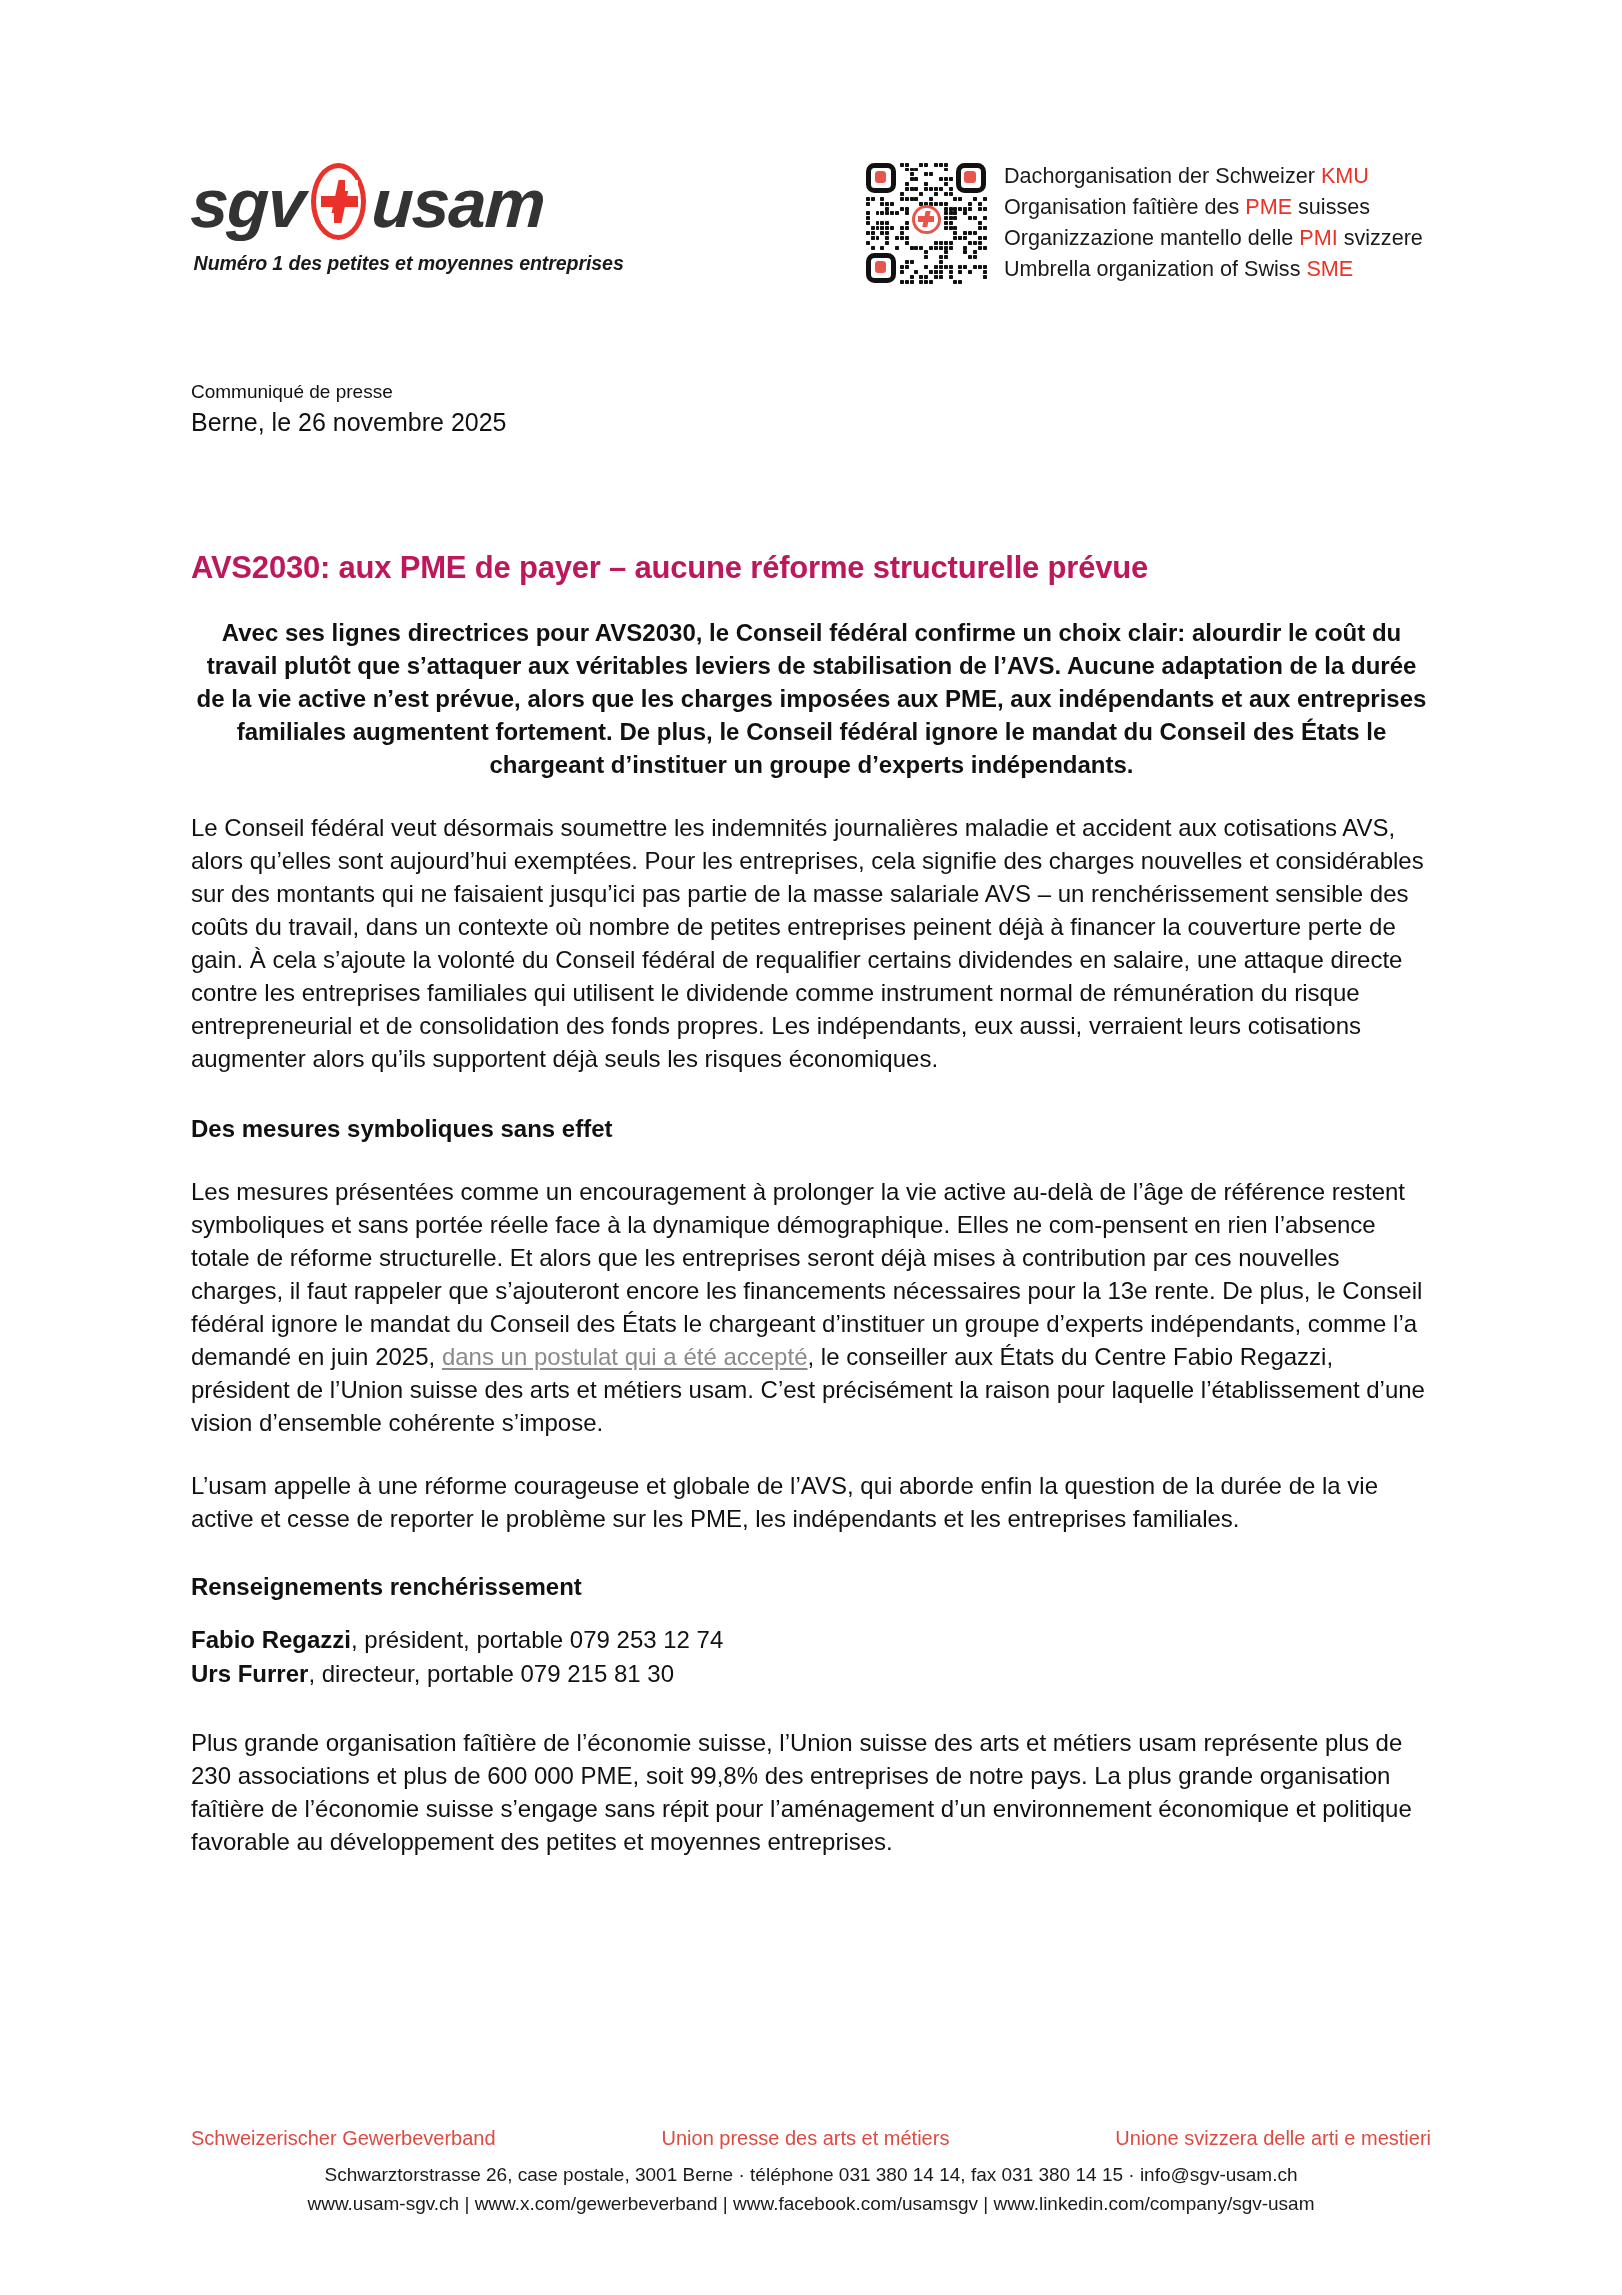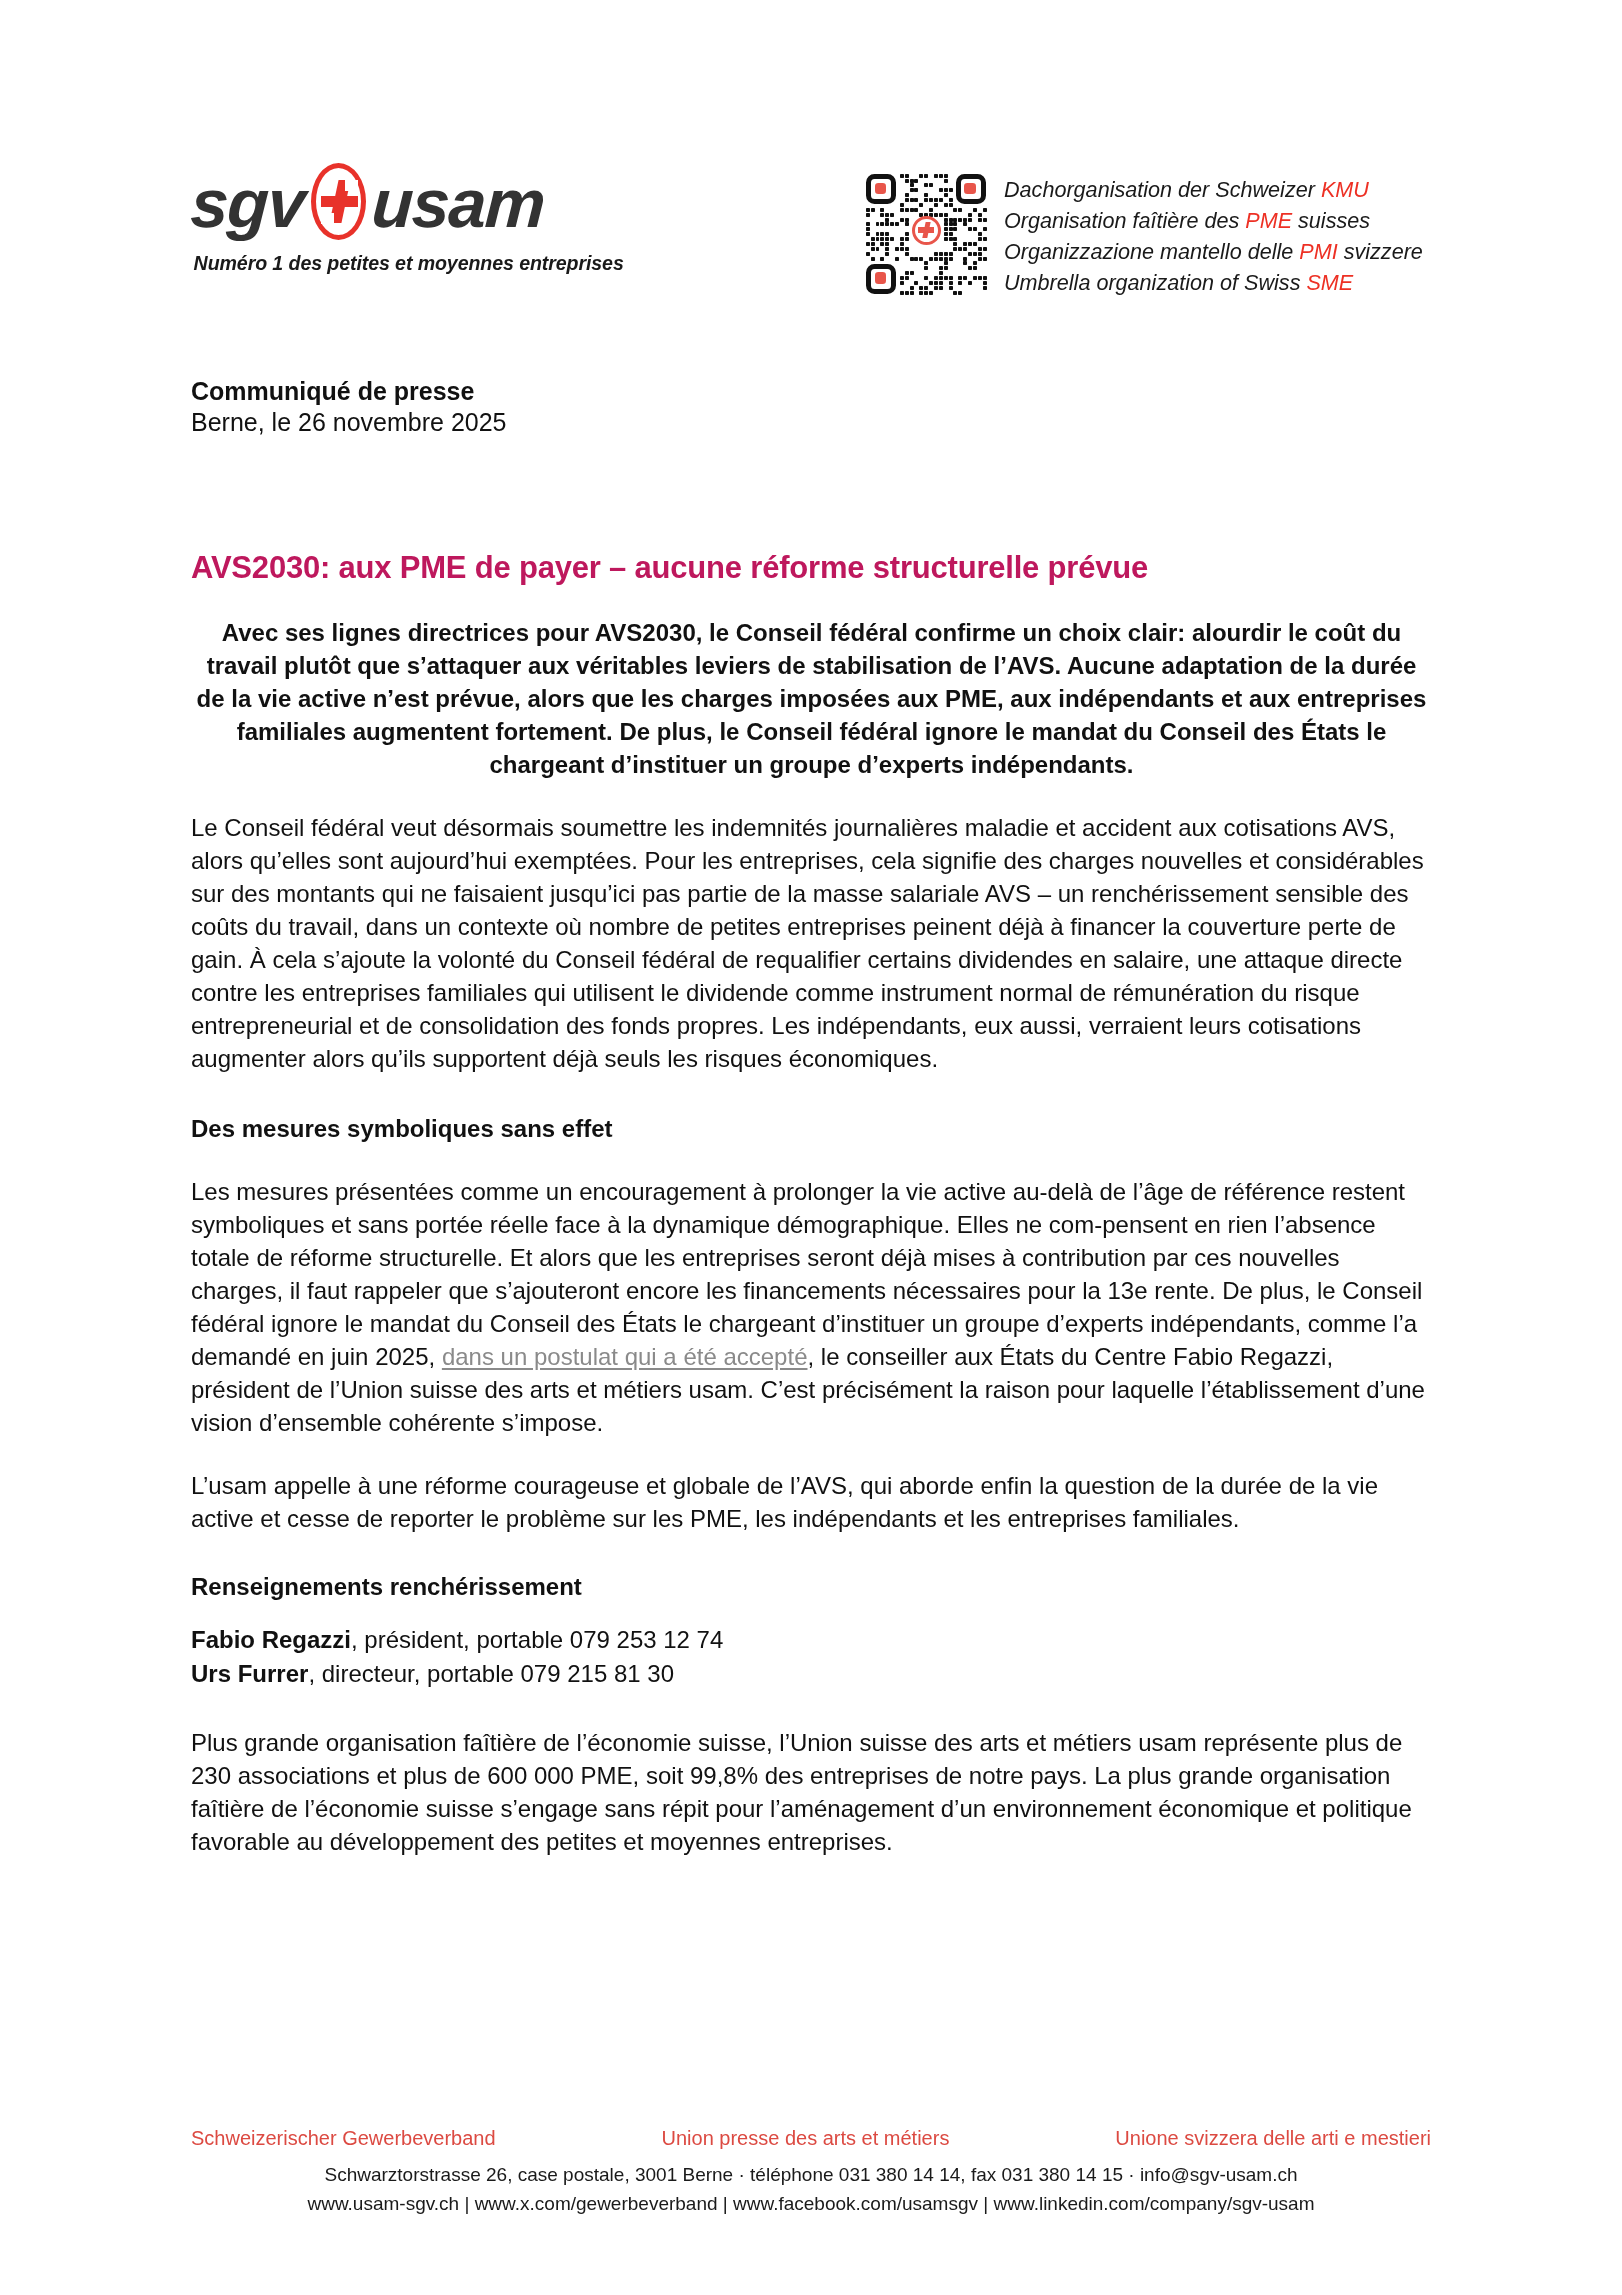--- a/index.html
+++ b/index.html
@@ -99,24 +99,23 @@
     font-style: italic;
     font-weight: bold;
     font-size: 19.6px;
     color: #1a1a1a;
     letter-spacing: -0.1px;
   }
 
   .qr-block {
     position: absolute;
     left: 865px;
-    top: 16px;
+    top: 2px;
     display: flex;
-    align-items: center;
-    font-style: italic;
+    align-items: flex-end;
   }
   .qr-code {
     position: relative;
     width: 122px;
     height: 122px;
     flex: 0 0 auto;
   }
   .qr-code .finder {
     position: absolute;
     width: 30px;
@@ -189,22 +188,22 @@
   }
 
   
   .content {
     position: absolute;
     left: 191px;
     top: 376px;
     width: 1241px;
   }
   .meta-title {
-    font-weight: bold;
-    font-size: 25px;
+    font-weight: normal;
+    font-size: 19px;
     line-height: 31px;
     color: #111111;
   }
   .meta-date {
     font-size: 25px;
     line-height: 31px;
     color: #111111;
   }
   .doc-title {
     margin-top: 110px;

